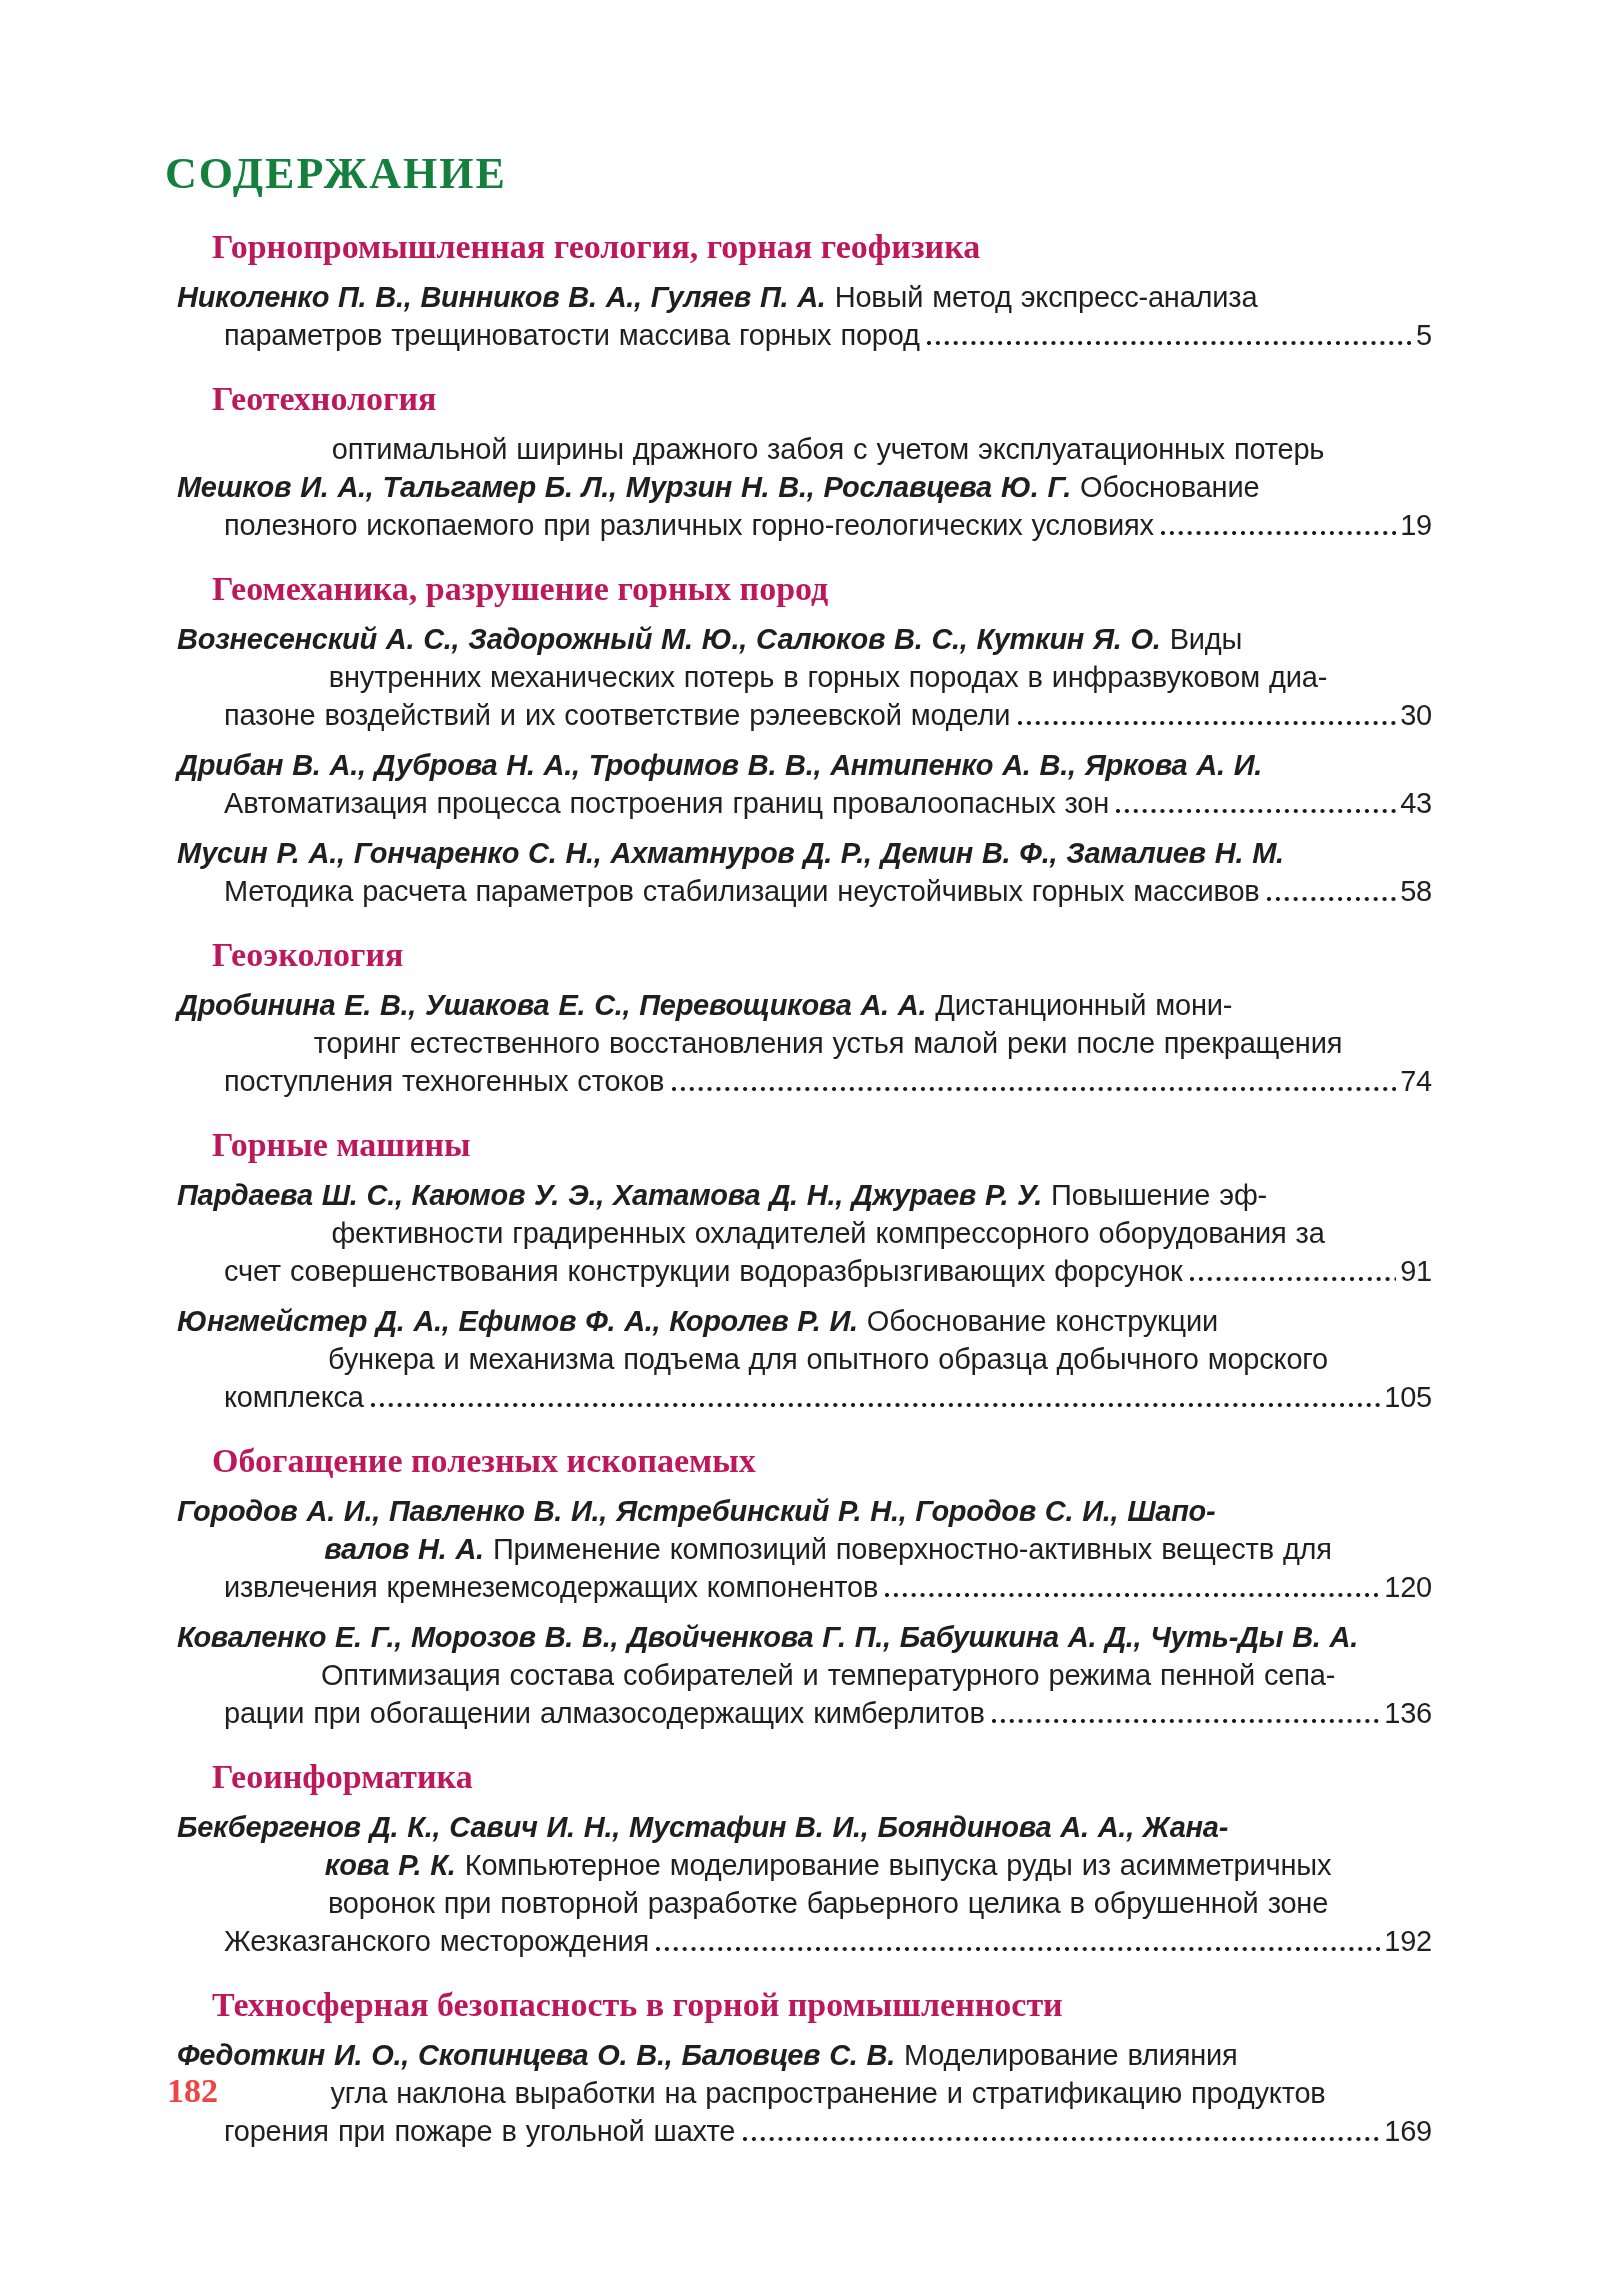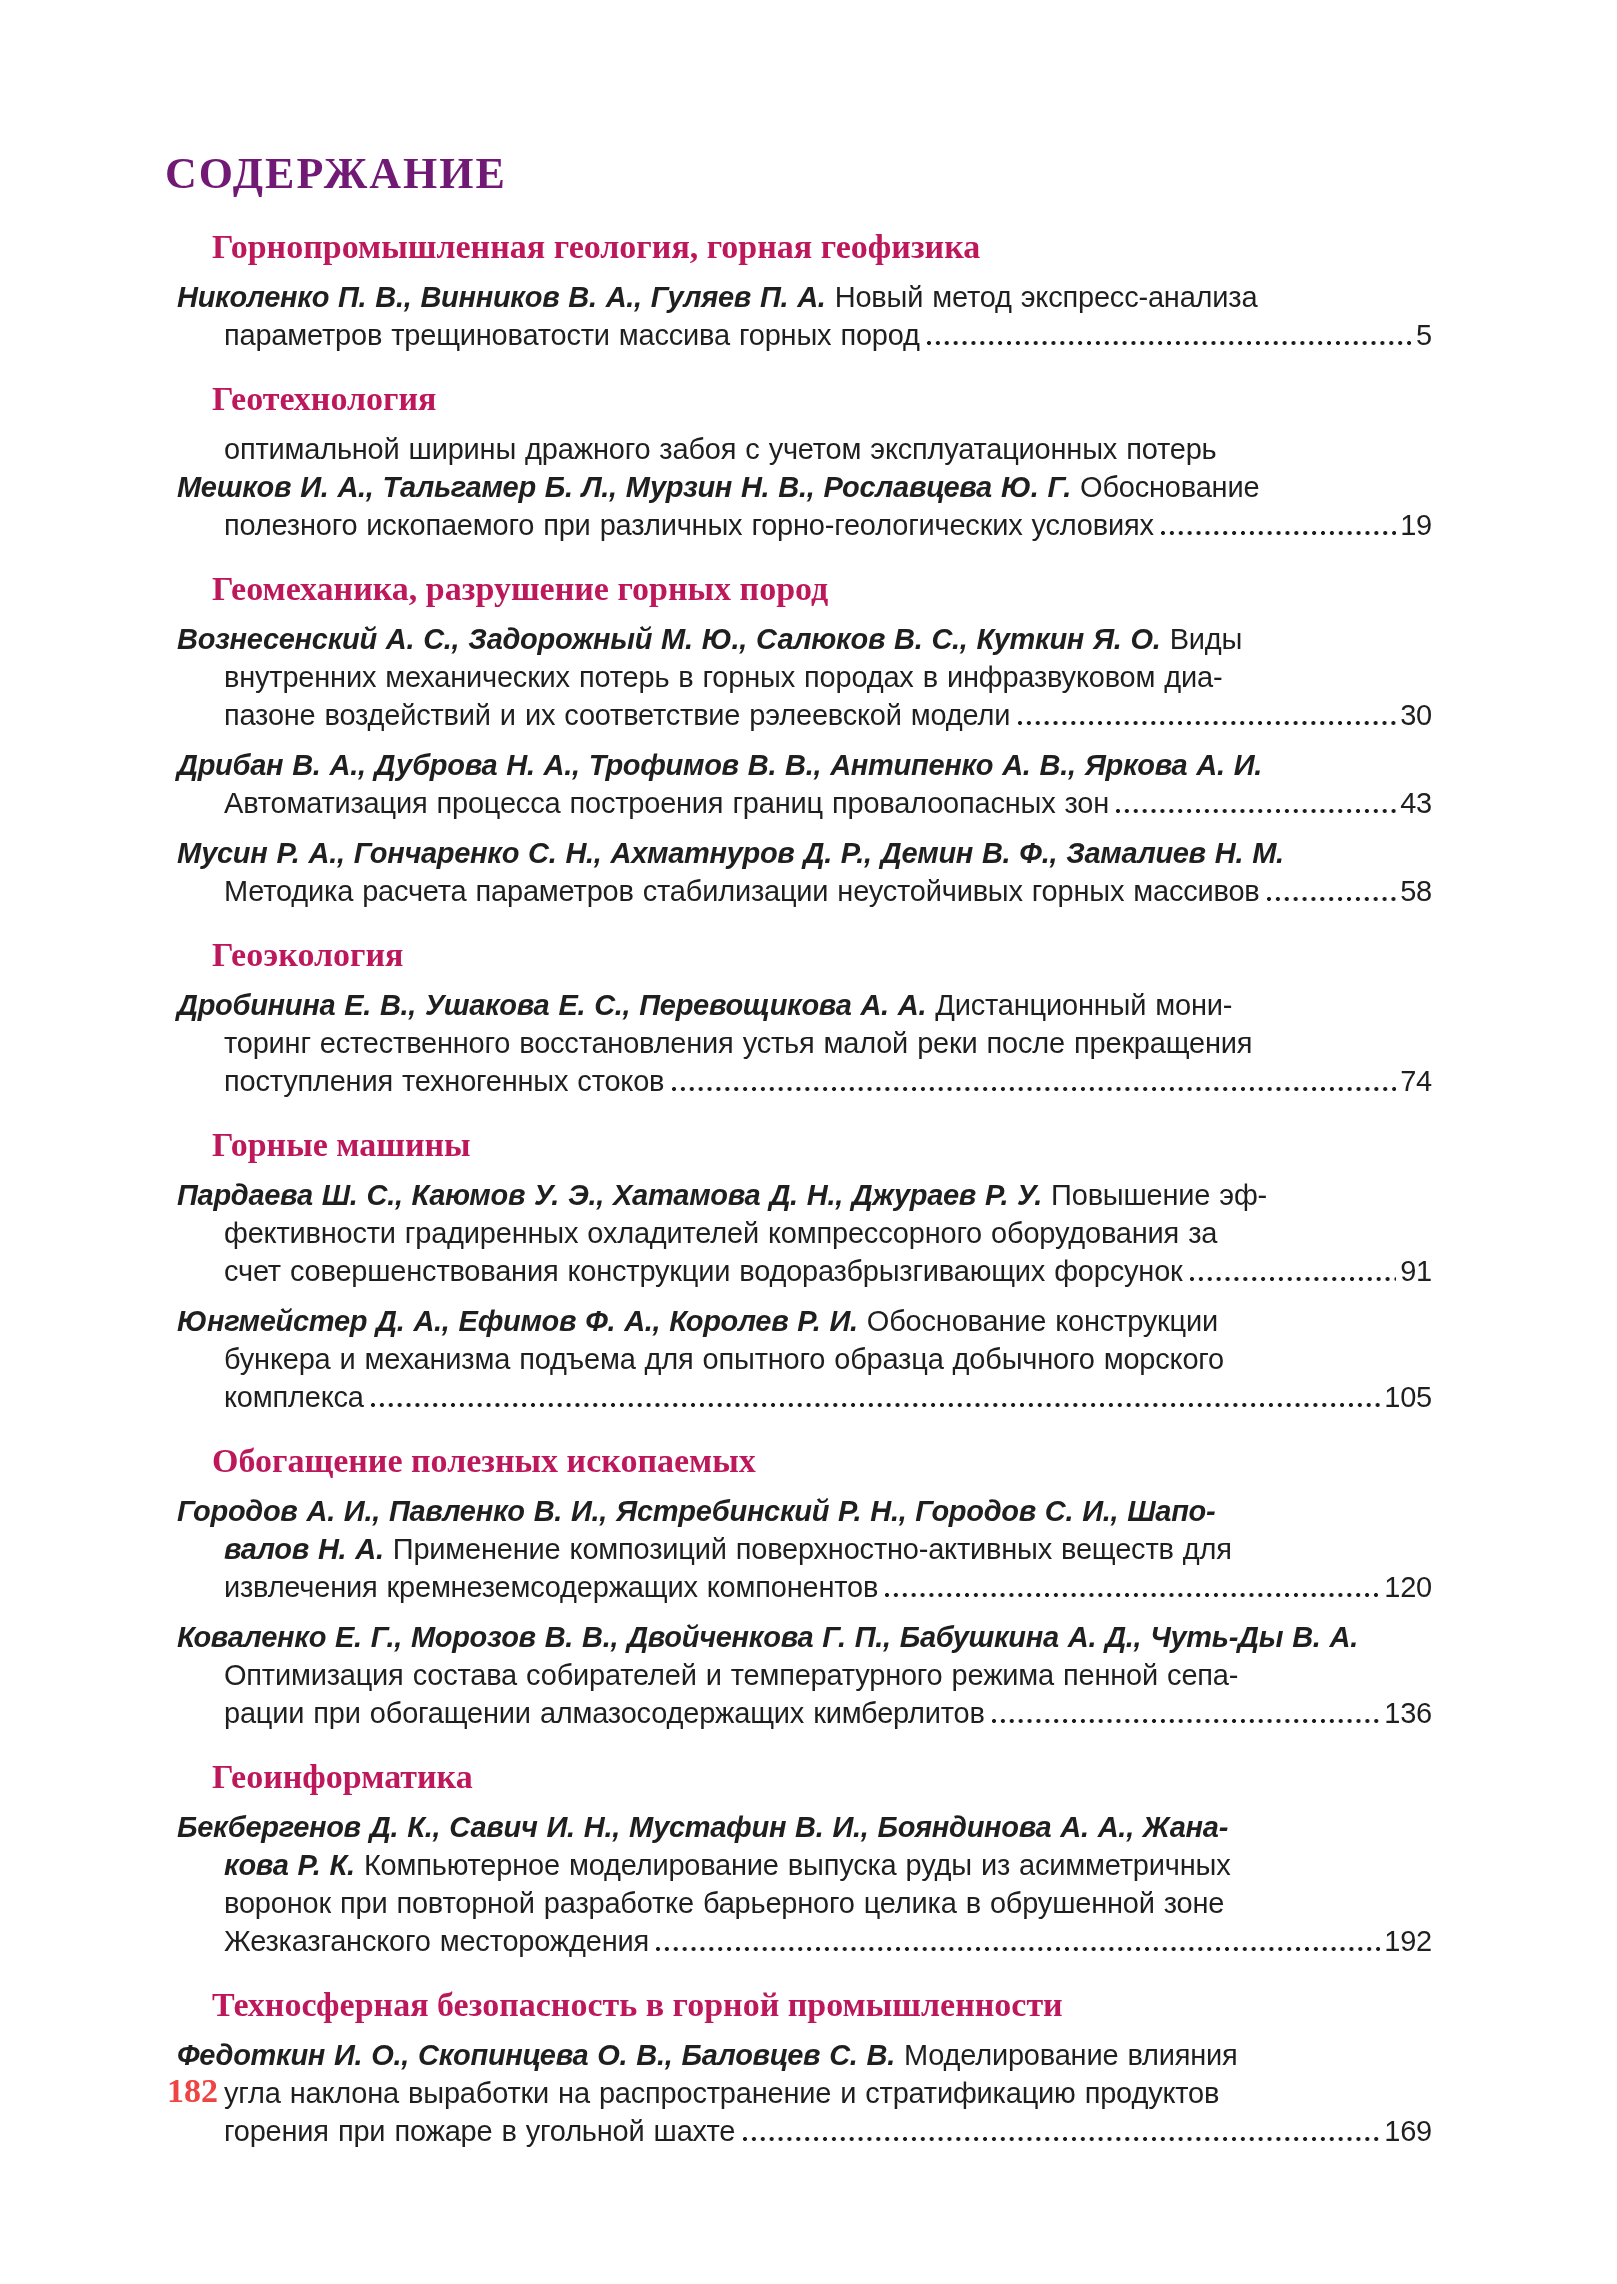--- a/index.html
+++ b/index.html
@@ -15,42 +15,42 @@
     position: absolute;
     left: 165px; top: 151px;
     width: 1279px;
   }
   .toc-title {
     font-family: "Liberation Serif", serif;
     font-weight: 700;
     font-size: 44px;
     line-height: 45px;
     letter-spacing: 2px;
-    color: #701a75;
+    color: #15803d;
     margin: 0 0 32px 0;
   }
   .section-header {
     font-family: "Liberation Serif", serif;
     font-weight: 700;
     font-size: 34px;
     line-height: 38px;
     color: #be185d;
     margin: 26px 0 4px 0;
     padding-left: 47px;
     white-space: nowrap;
   }
   .entry { margin: 12px; }
   .ln {
     font-size: 29px;
     line-height: 38px;
     letter-spacing: -0.2px;
     word-spacing: 1.2px;
     white-space: nowrap;
   }
-  .ln.cont { padding-left: 47px; }
+  .ln.cont { padding-left: 47px; text-align: center; }
   .au { font-weight: 700; font-style: italic; letter-spacing: -0.3px; }
   .ln.last { display: flex; align-items: baseline; }
   .ln.last .txt { flex: 0 0 auto; }
   .leader {
     flex: 1 1 auto;
     height: 4px;
     margin: 0 4px 0 7.3px;
     background-image: radial-gradient(circle at 2px 2px, #1c1c1c 1.7px, rgba(0,0,0,0) 2.3px);
     background-size: 8.9px 4px;
     background-repeat: repeat-x;

